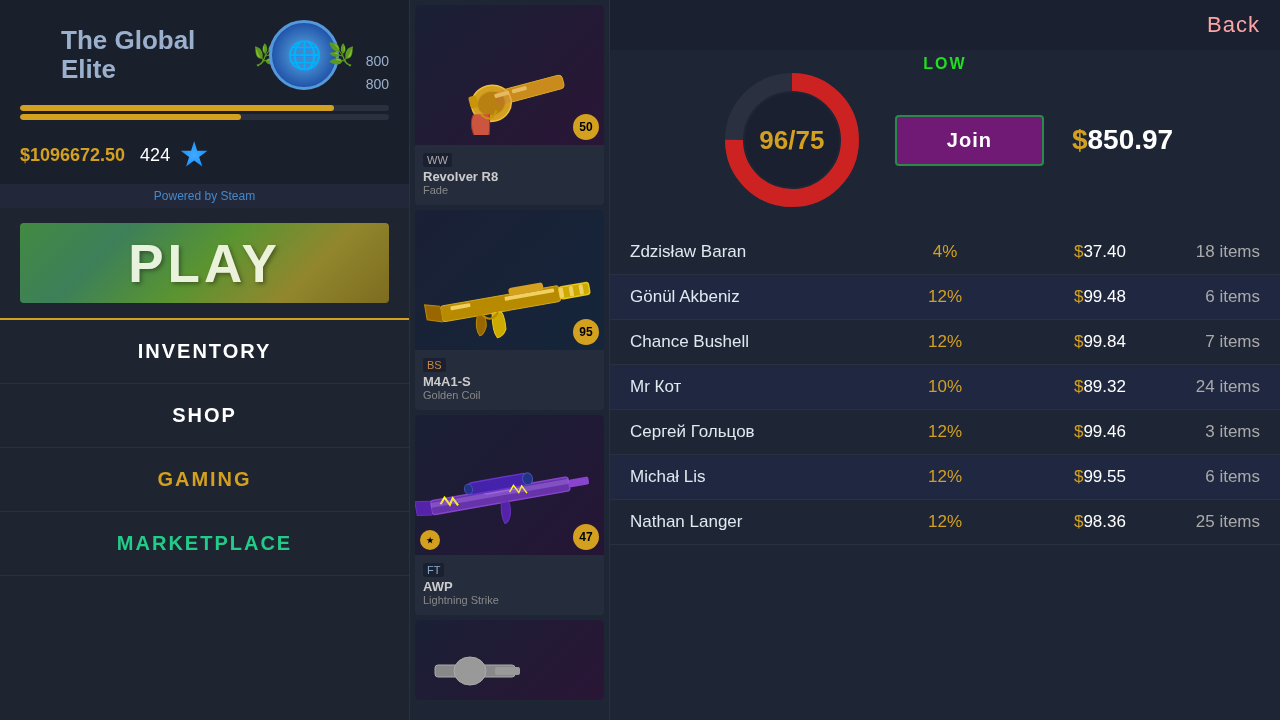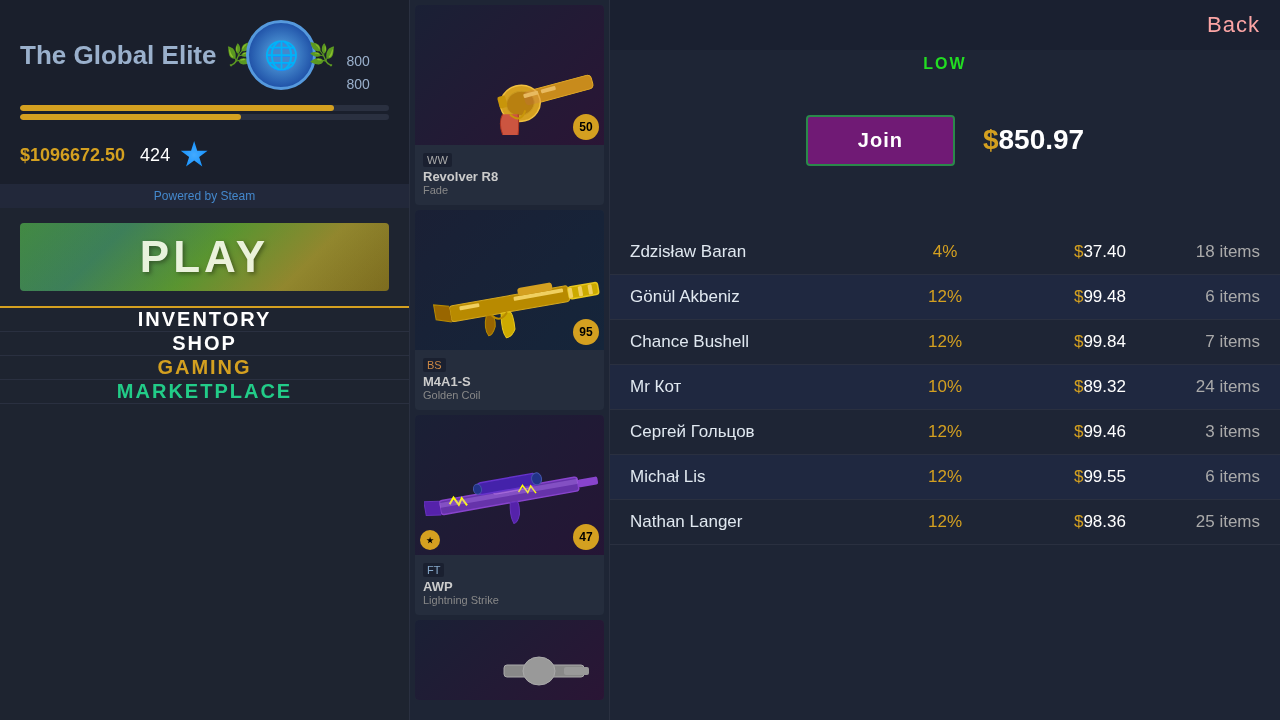--- a/index.html
+++ b/index.html
@@ -28,20 +28,21 @@
       background: #1a1f2c;
       padding: 15px 20px 10px 20px;
       display: flex;
       align-items: center;
       gap: 15px;
     }
 
     .rank-title {
       display: flex;
       flex-direction: column;
+      margin-left: 41px;
     }
 
     .rank-name {
       color: #9ab0cc;
       font-size: 26px;
       font-weight: bold;
       line-height: 1.1;
     }
 
     .rank-icon {
@@ -130,27 +131,27 @@
       color: #666;
       text-align: center;
     }
 
     .powered-by span {
       color: #4488cc;
     }
 
     .play-button {
       margin: 15px 20px;
-      height: 68px;
+      height: 80px;
       background: linear-gradient(135deg, #3a7a3a, #2d6e5a, #4a8a2a, #8a7a2a, #6a5a1a);
       border-radius: 4px;
       display: flex;
       align-items: center;
       justify-content: center;
-      font-size: 44px;
+      font-size: 53px;
       font-weight: 900;
       color: #fff;
       text-shadow: 2px 2px 4px rgba(0,0,0,0.5);
       cursor: pointer;
       letter-spacing: 4px;
       position: relative;
       overflow: hidden;
     }
 
     .play-button::before {
@@ -160,20 +161,21 @@
       background: linear-gradient(135deg, rgba(100,200,100,0.2), rgba(200,180,50,0.2));
     }
 
     .sidebar-nav {
       display: flex;
       flex-direction: column;
       border-top: 2px solid #d4a020;
     }
 
     .nav-item {
+      padding: 20px;
       text-align: center;
       font-size: 20px;
       font-weight: bold;
       color: #fff;
       cursor: pointer;
       border-bottom: 1px solid #2a3040;
       letter-spacing: 2px;
     }
 
     .nav-item.gaming {
@@ -211,21 +213,21 @@
       overflow: hidden;
       position: relative;
       height: 200px;
     }
 
     .item-card-image {
       width: 100%;
       height: 140px;
       display: flex;
       align-items: center;
-      justify-content: flex-end;
+      justify-content: flex-start;
       font-size: 50px;
       position: relative;
     }
 
     .item-card-1 { background: linear-gradient(135deg, #1a2035, #2a1535); }
     .item-card-2 { background: linear-gradient(135deg, #1a2035, #15253a); }
     .item-card-3 { background: linear-gradient(135deg, #1a2035, #251535); }
 
     .item-badge {
       position: absolute;
@@ -598,20 +600,35 @@
 
     <div class="right-header">
       <div style="flex:1"></div>
       <button class="back-button" style="background:none;border:none;color:#fca5a5;font-size:22px;cursor:pointer;letter-spacing:1px;">Back</button>
     </div>
 
     <div style="position:relative;display:flex;align-items:center;justify-content:center;padding:10px 20px;gap:28px;min-height:180px;">
 
       <span class="low-label" style="position:absolute;top:5px;left:50%;transform:translateX(-50%);color:#22dd22;font-size:16px;font-weight:bold;letter-spacing:2px;">LOW</span>
 
+      <div class="donut-chart">
+        <svg class="donut-svg" width="150" height="150" viewBox="0 0 150 150">
+
+          <circle cx="75" cy="75" r="58" fill="none" stroke="#2a3040" stroke-width="18"></circle>
+
+          <circle cx="75" cy="75" r="58" fill="none" stroke="#cc2222" stroke-width="18" stroke-dasharray="273 91" stroke-linecap="butt"></circle>
+
+          <circle cx="75" cy="75" r="47" fill="#1a2030"></circle>
+        </svg>
+        <div class="donut-center-text">
+          <span class="donut-numbers">
+            <span>96</span>/<span>75</span>
+          </span>
+        </div>
+      </div>
 
       <div class="join-area">
         <button class="join-button">Join</button>
       </div>
 
       <div class="pot-value">
         <span class="dollar">$</span><span id="pot-val">850.97</span>
       </div>
 
     </div>

